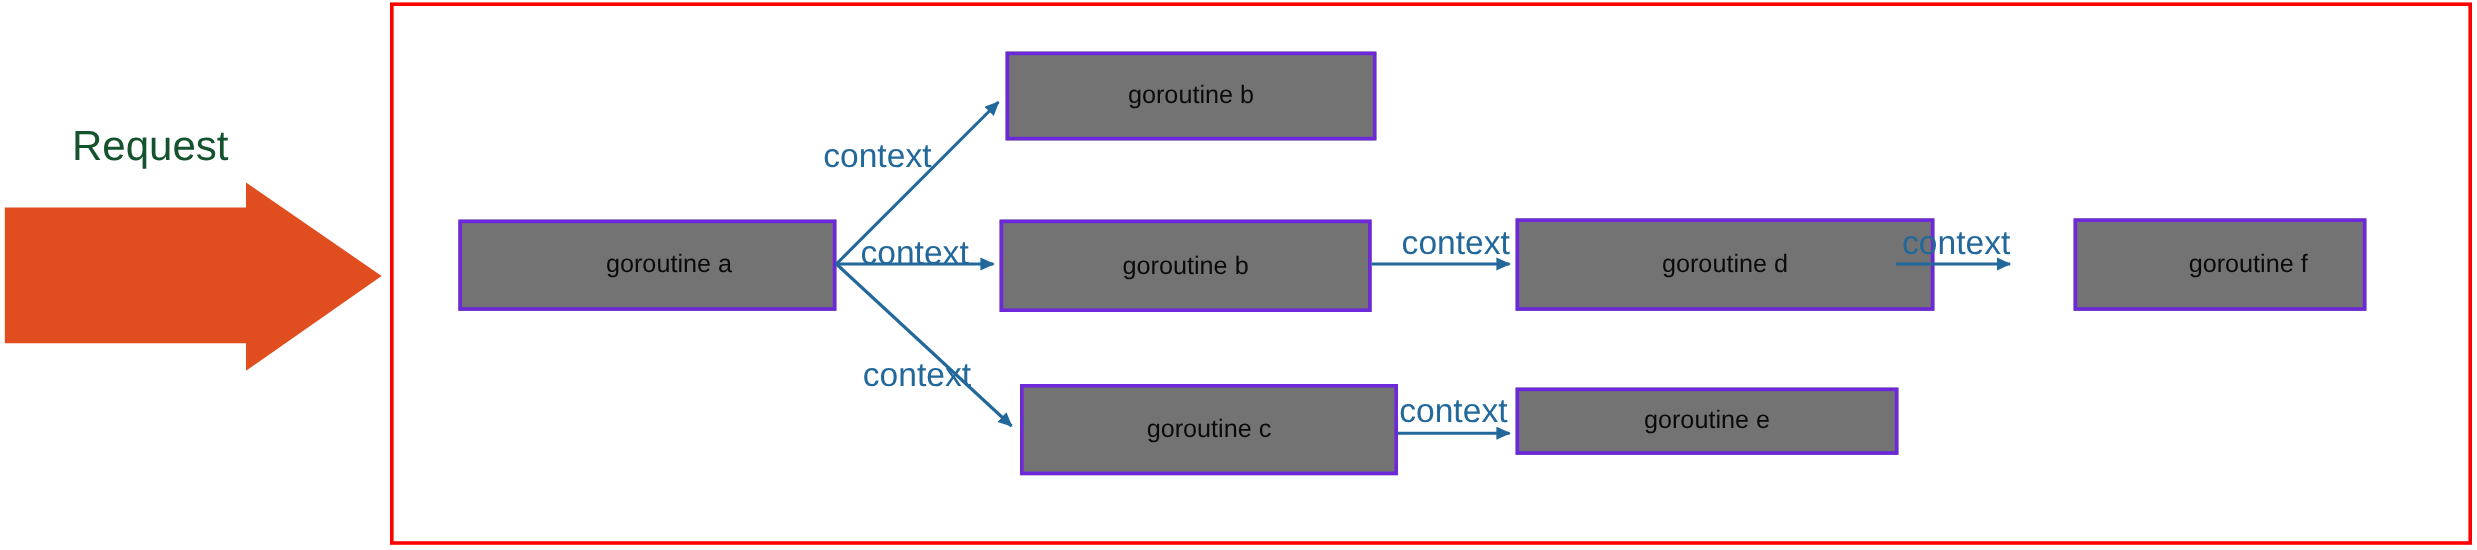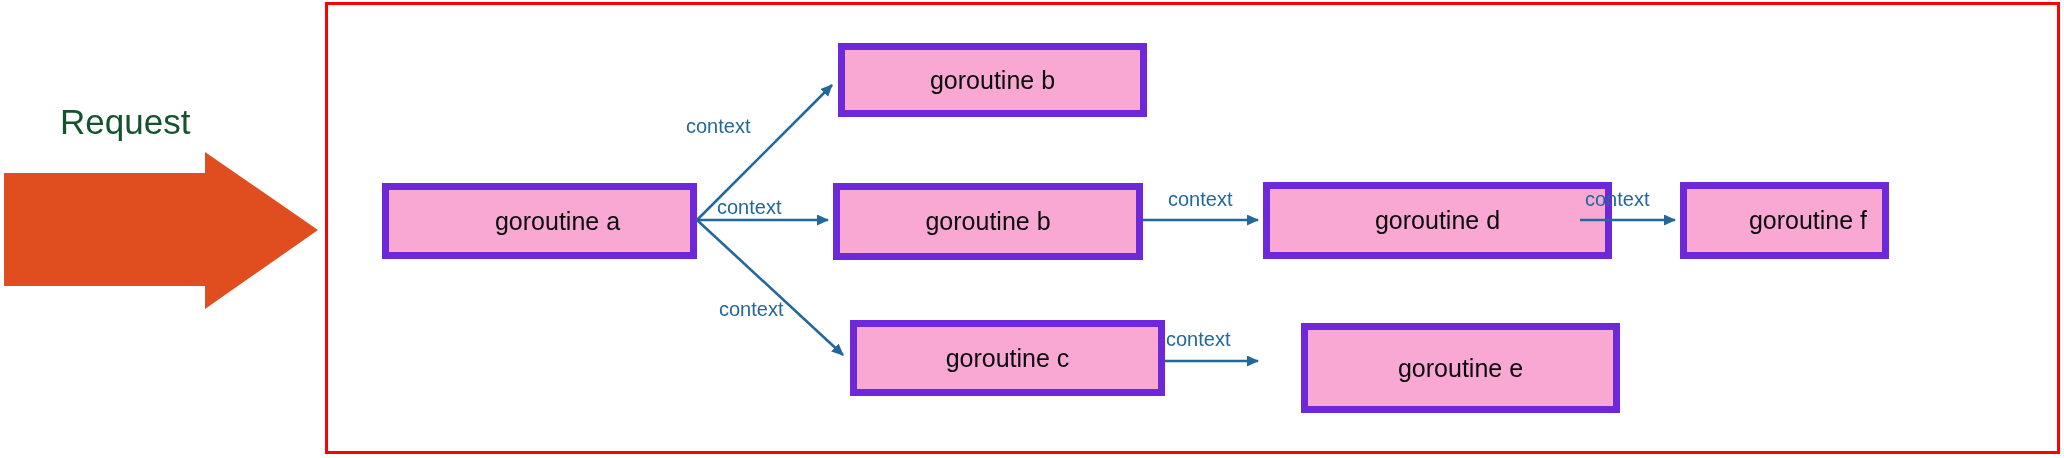--- a/index.html
+++ b/index.html
@@ -9,36 +9,36 @@
   }
   .frame{
     position:absolute;left:325px;top:2px;width:1735px;height:452px;
     border:3px solid #fe0000;box-sizing:border-box;background:transparent;
   }
   .request-label{
     position:absolute;left:38px;top:103px;font-size:35px;line-height:1.1;
     color:#14532d;white-space:nowrap;margin-left:22px;
   }
   .node{
-    position:absolute;box-sizing:border-box;background:#f9a8d4;border:7px solid #6d28d9;
+    position:absolute;box-sizing:border-box;background:#737373;border:3px solid #6d28d9;
     display:flex;align-items:center;justify-content:center;
-    font-size:25px;color:#0a0a0a;white-space:nowrap;
+    font-size:21px;color:#0a0a0a;white-space:nowrap;
   }
   .node-a    {left:382px; top:183px;width:315px;height:76px;padding-left:36px;}
   .node-btop {left:838px; top:43px; width:309px;height:74px;}
   .node-bmid {left:833px; top:183px;width:310px;height:77px;}
   .node-c    {left:850px; top:320px;width:315px;height:76px;}
   .node-d    {left:1263px;top:182px;width:349px;height:77px;}
-  .node-e    {left:1263px;top:323px;width:319px;height:90px;margin-left:38px;}
-  .node-f    {left:1680px;top:182px;width:209px;height:77px;padding-left:47px;}
+  .node-e    {left:1263px;top:323px;width:319px;height:56px;}
+  .node-f    {left:1728px;top:182px;width:244px;height:77px;padding-left:47px;}
   .edges{
     position:absolute;left:0;top:0;width:2064px;height:458px;pointer-events:none;
   }
   .ctx{
-    position:absolute;font-size:20px;line-height:1.0;color:#22689B;white-space:nowrap;
+    position:absolute;font-size:28px;line-height:1.0;color:#22689B;white-space:nowrap;
   }
   .ctx1{left:686px; top:116px;}
   .ctx2{left:717px; top:197px;}
   .ctx3{left:719px; top:299px;}
   .ctx4{left:1168px;top:189px;}
   .ctx5{left:1585px;top:189px;}
   .ctx6{left:1166px;top:329px;}
 </style>
 </head>
 <body>

